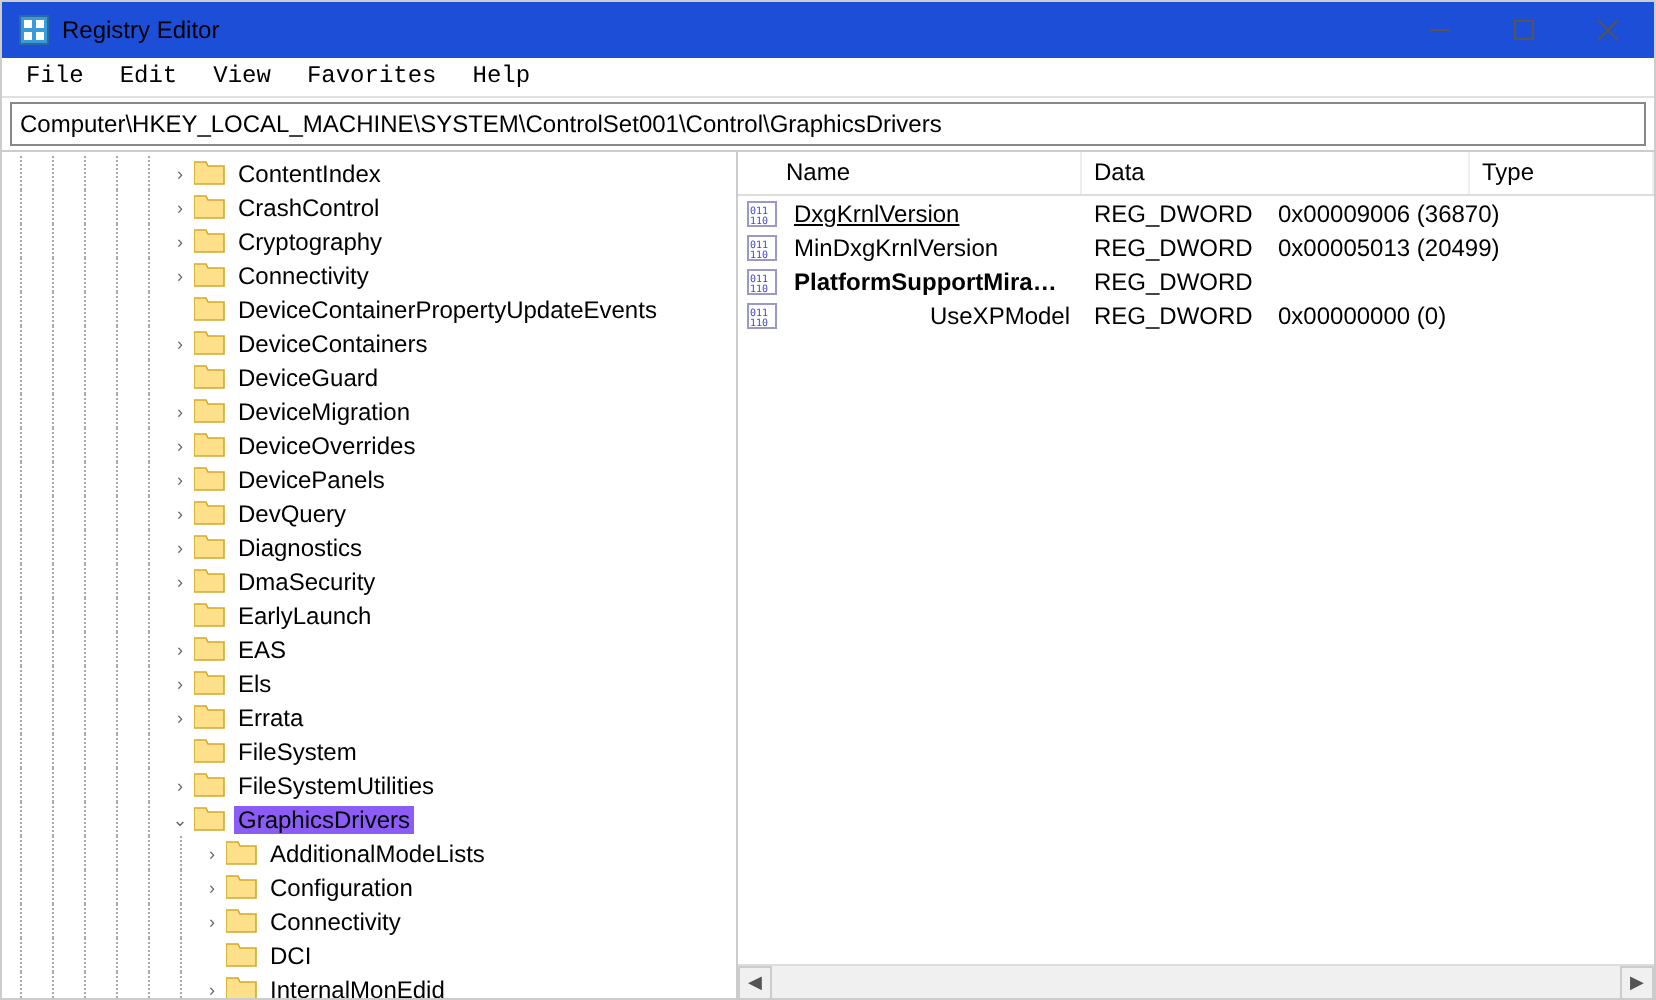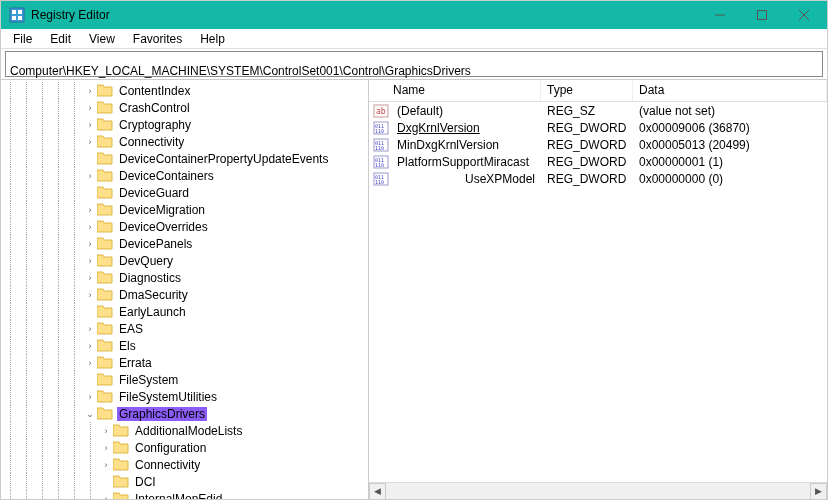--- a/index.html
+++ b/index.html
@@ -1,24 +1,24 @@
 <!DOCTYPE html>
 <html><head>
 <meta charset="utf-8">
 <style>
 * { margin: 0; padding: 0; box-sizing: border-box; }
 body { font-family: "Segoe UI", Tahoma, sans-serif; font-size: 12px; color: #000; background: #fff; width: 828px; height: 500px; overflow: hidden; display: flex; flex-direction: column; border: 1px solid #ccc; }
-.titlebar { height: 28px; display: flex; align-items: center; padding: 0 2px; background: #14b8a6; }
+.titlebar { height: 28px; display: flex; align-items: center; padding: 0 2px; background: #1d4ed8; }
 .titlebar .app-icon { width: 16px; height: 16px; margin: 0 6px; display:flex; align-items:center; justify-content:center; }
 .titlebar .title { flex: 1; font-size: 12px; color: #000; }
 .winbtns { display: flex; }
 .winbtn { width: 42px; height: 28px; display: flex; align-items: center; justify-content: center; color: #555; cursor: pointer; }
-.menubar { height: 20px; display: flex; align-items: center; padding: 0 4px; gap: 2px; border-bottom: 1px solid #e0e0e0; }
+.menubar { height: 20px; display: flex; align-items: flex-start; padding: 0 4px; gap: 2px; border-bottom: 1px solid #e0e0e0; font-family: Liberation Mono, monospace; }
 .menuitem { padding: 2px 8px; cursor: pointer; }
-.addressbar { height: 22px; border: 1px solid #888; margin: 2px 4px; display: flex; align-items: flex-start; padding: 12px 4px; font-size: 12px; }
+.addressbar { height: 22px; border: 1px solid #888; margin: 2px 4px; display: flex; align-items: center; padding: 0 4px; font-size: 12px; }
 .content { flex: 1; display: flex; min-height: 0; border-top: 1px solid #ccc; }
 .tree-pane { width: 368px; border-right: 1px solid #ccc; position: relative; overflow: hidden; display:flex;}
 .tree-scroll { flex:1; overflow-y: scroll; overflow-x: hidden; padding: 2px 0 2px 2px; }
 .tree-item { display: flex; align-items: center; height: 17px; white-space: nowrap; cursor: pointer; }
 .tree-item .caret { width: 14px; height: 14px; display: flex; align-items: center; justify-content: center; font-size: 9px; color: #666; text-align:center;}
 .tree-item .caret.nocaret { color: transparent; }
 .tree-item .folder { width: 16px; height: 13px; margin-right: 4px; flex-shrink:0; display:flex; align-items:center; justify-content:center;}
 .tree-item .label { font-size: 12px; padding: 0 2px; }
 .tree-item.selected .label { background: #8b5cf6; }
 .tree-guide { width: 16px; display:inline-block; height:100%; position:relative; flex-shrink:0;}
@@ -704,35 +704,24 @@
               <path d="M0 2 L0 12 L15 12 L15 3 L7 3 L6 1 L0 1 Z" fill="#ffe08a" stroke="#d4a92a" stroke-width="0.8"></path>
             </svg>
           </span>
           <span class="label">InternalMonEdid</span>
         </div>
       </div>
   </div>
   <div class="list-pane">
     <div class="list-header">
       <div class="col col-name" style="padding-left:24px">Name</div>
+      <div class="col col-data">Data</div>
       <div class="col col-type">Type</div>
-      <div class="col col-data">Data</div>
     </div>
     <div class="list-body" id="list-body">
-        <div class="list-row">
-          <span class="icon">
-            <svg width="16" height="16">
-              <rect x="1" y="2" width="14" height="12" fill="#fff" stroke="#c99"></rect>
-              <text x="3" y="11" font-size="8" fill="#c44" font-family="monospace">ab</text>
-            </svg>
-          </span>
-          <span class="cell col-name" style="width: 150px;">(Default)</span>
-          <span class="cell col-type">REG_SZ</span>
-          <span class="cell col-data">(value not set)</span>
-        </div>
         <div class="list-row">
           <span class="icon">
             <svg width="16" height="16">
               <rect x="1" y="2" width="14" height="12" fill="#fff" stroke="#99c"></rect>
               <text x="2" y="8" font-size="5" fill="#44c" font-family="monospace">011</text>
               <text x="2" y="13" font-size="5" fill="#44c" font-family="monospace">110</text>
             </svg>
           </span>
           <span class="cell col-name" style="width: 150px; text-decoration: underline;">DxgKrnlVersion</span>
           <span class="cell col-type">REG_DWORD</span>
@@ -751,23 +740,22 @@
           <span class="cell col-data">0x00005013 (20499)</span>
         </div>
         <div class="list-row">
           <span class="icon">
             <svg width="16" height="16">
               <rect x="1" y="2" width="14" height="12" fill="#fff" stroke="#99c"></rect>
               <text x="2" y="8" font-size="5" fill="#44c" font-family="monospace">011</text>
               <text x="2" y="13" font-size="5" fill="#44c" font-family="monospace">110</text>
             </svg>
           </span>
-          <span class="cell col-name" style="width: 150px;">PlatformSupportMiracast</span>
+          <span class="cell col-name" style="width: 150px; font-weight: bold;">PlatformSupportMiracast</span>
           <span class="cell col-type">REG_DWORD</span>
-          <span class="cell col-data">0x00000001 (1)</span>
         </div>
         <div class="list-row">
           <span class="icon">
             <svg width="16" height="16">
               <rect x="1" y="2" width="14" height="12" fill="#fff" stroke="#99c"></rect>
               <text x="2" y="8" font-size="5" fill="#44c" font-family="monospace">011</text>
               <text x="2" y="13" font-size="5" fill="#44c" font-family="monospace">110</text>
             </svg>
           </span>
           <span class="cell col-name" style="width: 150px; text-align: right;">UseXPModel</span>

